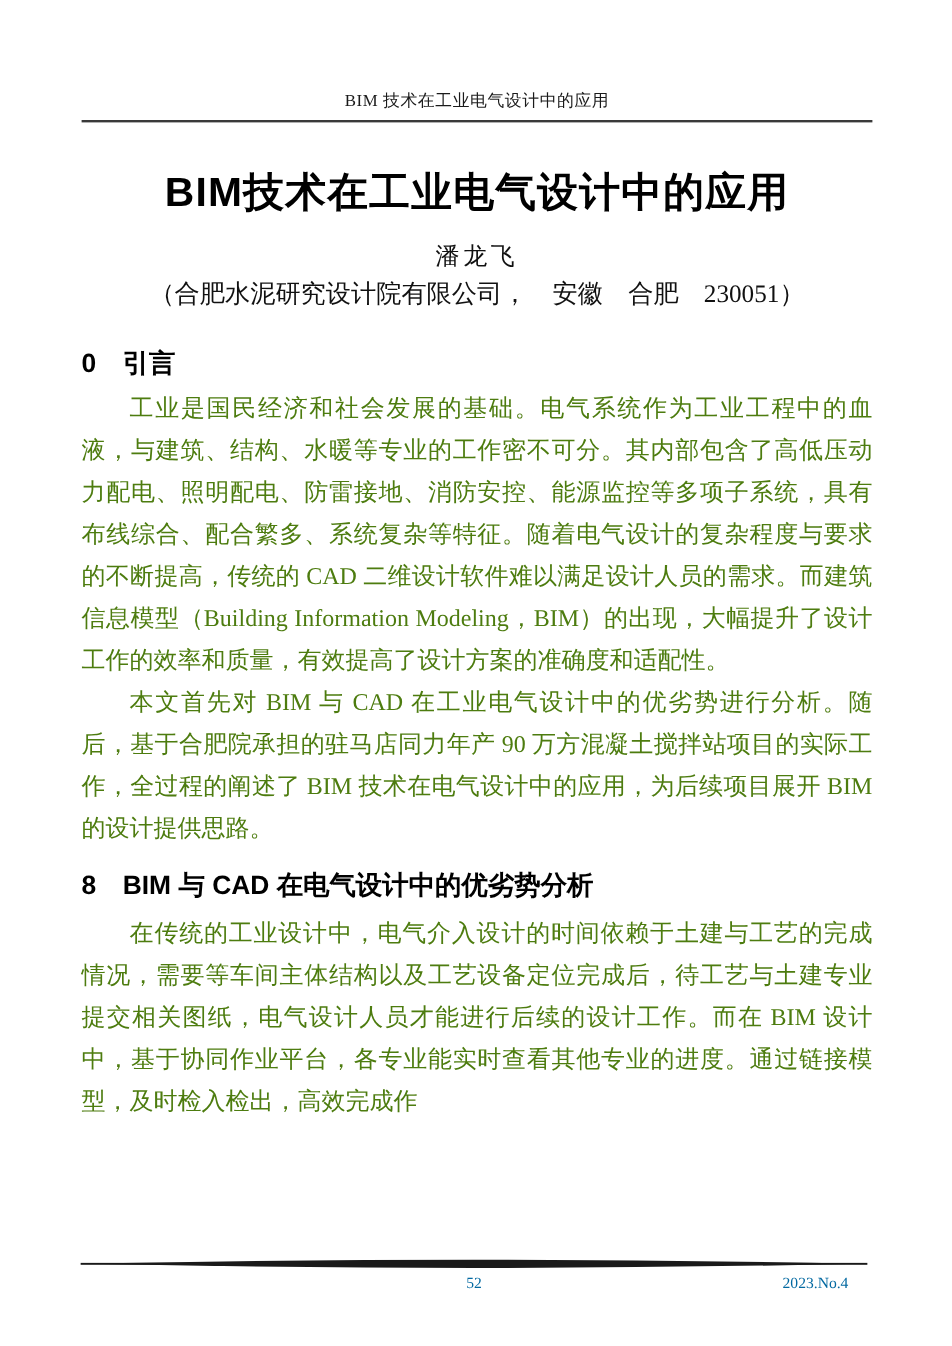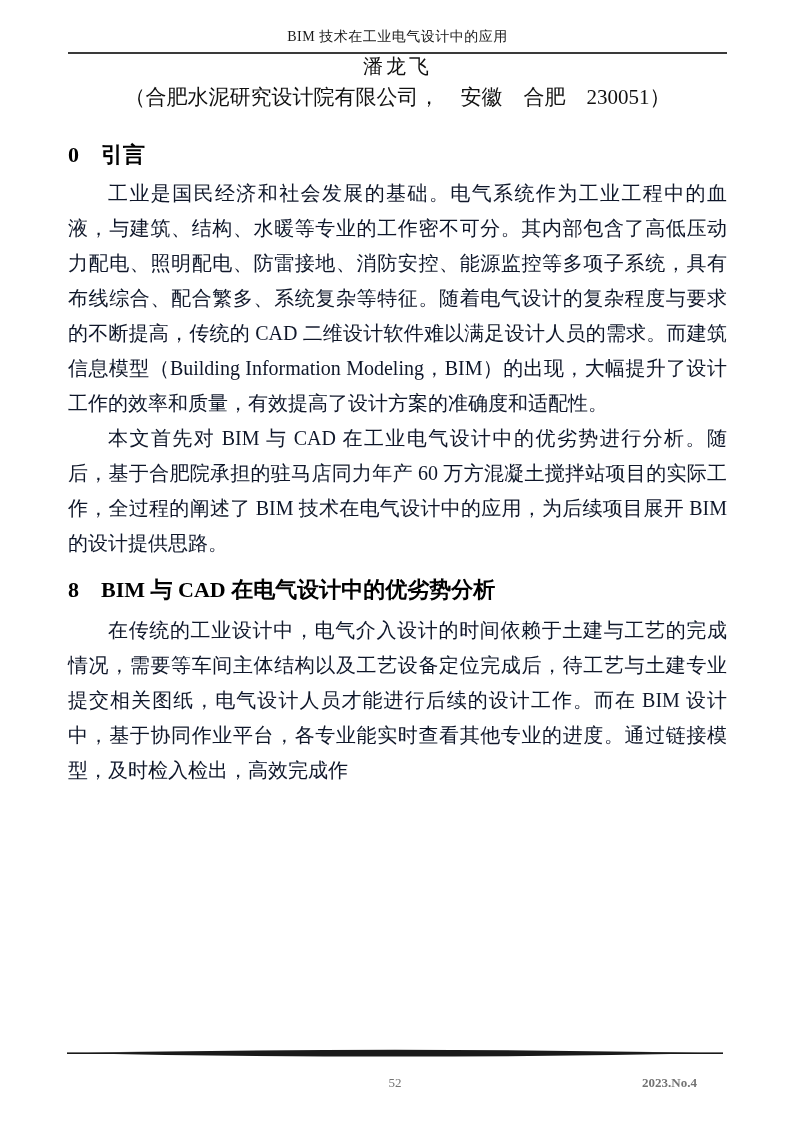--- a/index.html
+++ b/index.html
@@ -8,21 +8,21 @@
     font-family: "Liberation Serif", "DejaVu Serif", serif;
     color: #111111;
   }
   .page {
     position: relative;
     width: 793px;
     height: 1122px;
     margin: 0 auto;
     background: #ffffff;
     overflow: hidden;
-    padding: 27px 66px 0 68px;
+    padding: 75px 66px 0 68px;
   }
   
   .running-title {
     text-align: center;
     font-size: 14px;
     line-height: 20px;
     letter-spacing: 0.5px;
     color: #1a1a1a;
   }
   .header-rule {
@@ -35,96 +35,97 @@
     margin-top: 36px;
     text-align: center;
     font-family: "Liberation Sans", "DejaVu Sans", sans-serif;
     font-weight: 700;
     font-size: 34px;
     line-height: 46px;
     letter-spacing: 1px;
     color: #000000;
   }
   .author {
+    margin-top: 18px;
     text-align: center;
     font-size: 20px;
     line-height: 24px;
     letter-spacing: 3px;
   }
   .affiliation {
     margin-top: 6px;
     text-align: center;
     font-size: 21px;
     line-height: 26px;
     white-space: pre-wrap;
   }
   
   .section-heading {
-    font-family: Liberation Serif, serif;
+    font-family: Liberation Sans, sans-serif;
     font-weight: 700;
     font-size: 22px;
     line-height: 30px;
     color: #000000;
     white-space: pre-wrap;
   }
   .section-heading.first { margin-top: 30px; margin-bottom: 6px; }
   .section-heading.later { margin-top: 14px; margin-bottom: 8px; }
   .body-par {
     font-size: 20px;
     line-height: 35px;
     text-align: justify;
     text-indent: 2em;
-    color: #0f172a;
+    color: #4d7c0f;
   }
   
   .footer {
     position: absolute;
     left: 67px;
     top: 1049px;
     width: 656px;
   }
   .footer-divider { display: block; }
   .footer-row {
     position: relative;
     height: 20px;
-    margin-top: 16px;
+    margin-top: 2px;
     font-size: 13px;
     line-height: 18px;
-    color: #737373;
+    color: #0369a1;
     text-align: right;
   }
   .page-number {
     position: absolute;
     left: 50%;
     transform: translateX(-50%);
   }
   .issue {
     position: absolute;
-    right: 26px;
-    font-weight: bold;
+    right: 16px;
   }
 </style>
 </head>
 <body>
 
 <div class="page">
 
   <div class="running-title">BIM 技术在工业电气设计中的应用</div>
   <div class="header-rule"></div>
 
+  <h1 class="paper-title">BIM技术在工业电气设计中的应用</h1>
 
   <div class="author">潘龙飞</div>
 
   <div class="affiliation">（合肥水泥研究设计院有限公司，　安徽　合肥　230051）</div>
 
   <h2 class="section-heading first">0　引言</h2>
 
   <p class="body-par">工业是国民经济和社会发展的基础。电气系统作为工业工程中的血液，与建筑、结构、水暖等专业的工作密不可分。其内部包含了高低压动力配电、照明配电、防雷接地、消防安控、能源监控等多项子系统，具有布线综合、配合繁多、系统复杂等特征。随着电气设计的复杂程度与要求的不断提高，传统的 CAD 二维设计软件难以满足设计人员的需求。而建筑信息模型（Building Information Modeling，BIM）的出现，大幅提升了设计工作的效率和质量，有效提高了设计方案的准确度和适配性。</p>
 
-  <p class="body-par">本文首先对 BIM 与 CAD 在工业电气设计中的优劣势进行分析。随后，基于合肥院承担的驻马店同力年产 60 万方混凝土搅拌站项目的实际工作，全过程的阐述了 BIM 技术在电气设计中的应用，为后续项目展开 BIM 的设计提供思路。</p>
+  <p class="body-par">本文首先对 BIM 与 CAD 在工业电气设计中的优劣势进行分析。随后，基于合肥院承担的驻马店同力年产 90 万方混凝土搅拌站项目的实际工作，全过程的阐述了 BIM 技术在电气设计中的应用，为后续项目展开 BIM 的设计提供思路。</p>
 
   <h2 class="section-heading later">8　BIM 与 CAD 在电气设计中的优劣势分析</h2>
 
 
   <p class="body-par">在传统的工业设计中，电气介入设计的时间依赖于土建与工艺的完成情况，需要等车间主体结构以及工艺设备定位完成后，待工艺与土建专业提交相关图纸，电气设计人员才能进行后续的设计工作。而在 BIM 设计中，基于协同作业平台，各专业能实时查看其他专业的进度。通过链接模型，及时检入检出，高效完成作</p>
 
   <div class="footer">
     <svg class="footer-divider" width="656" height="9" viewBox="0 0 656 9" preserveAspectRatio="none" xmlns="http://www.w3.org/2000/svg">
       <rect x="0" y="3.4" width="656" height="1.6" fill="#1a1a1a"></rect>
       <path d="M 8,4.2 Q 328,-2.6 648,4.2 Q 328,11 8,4.2 Z" fill="#1a1a1a"></path>

